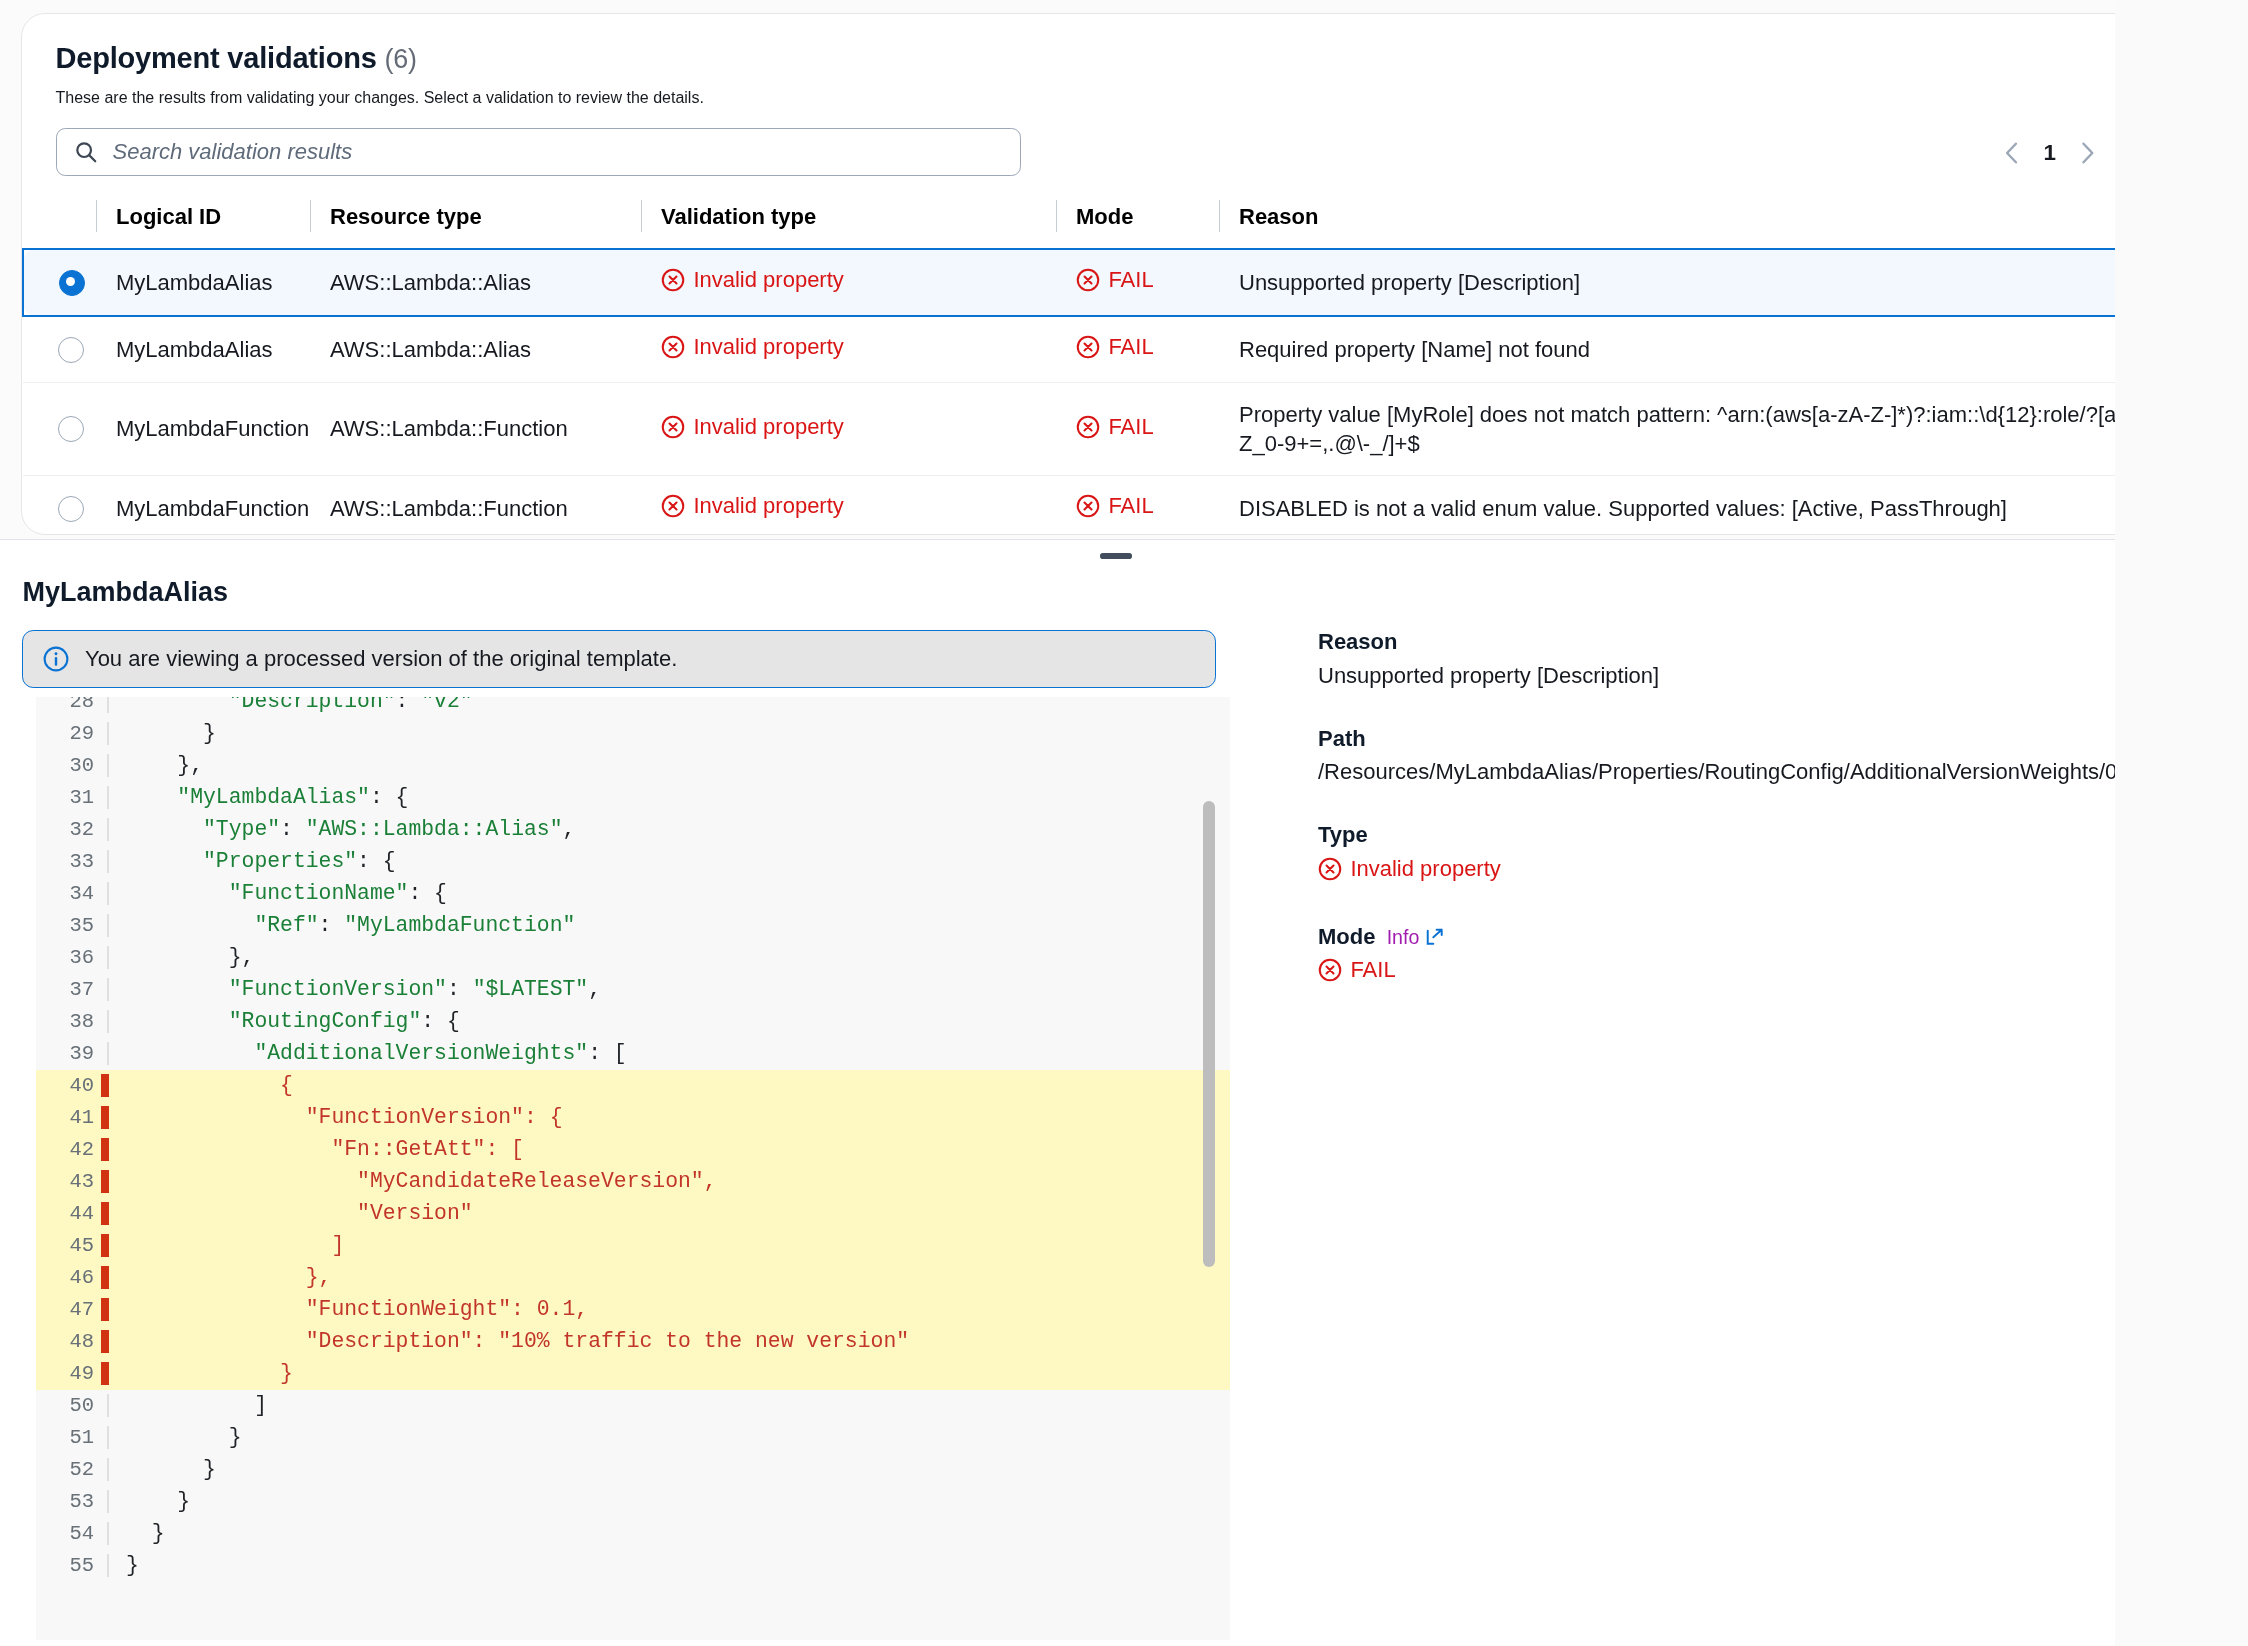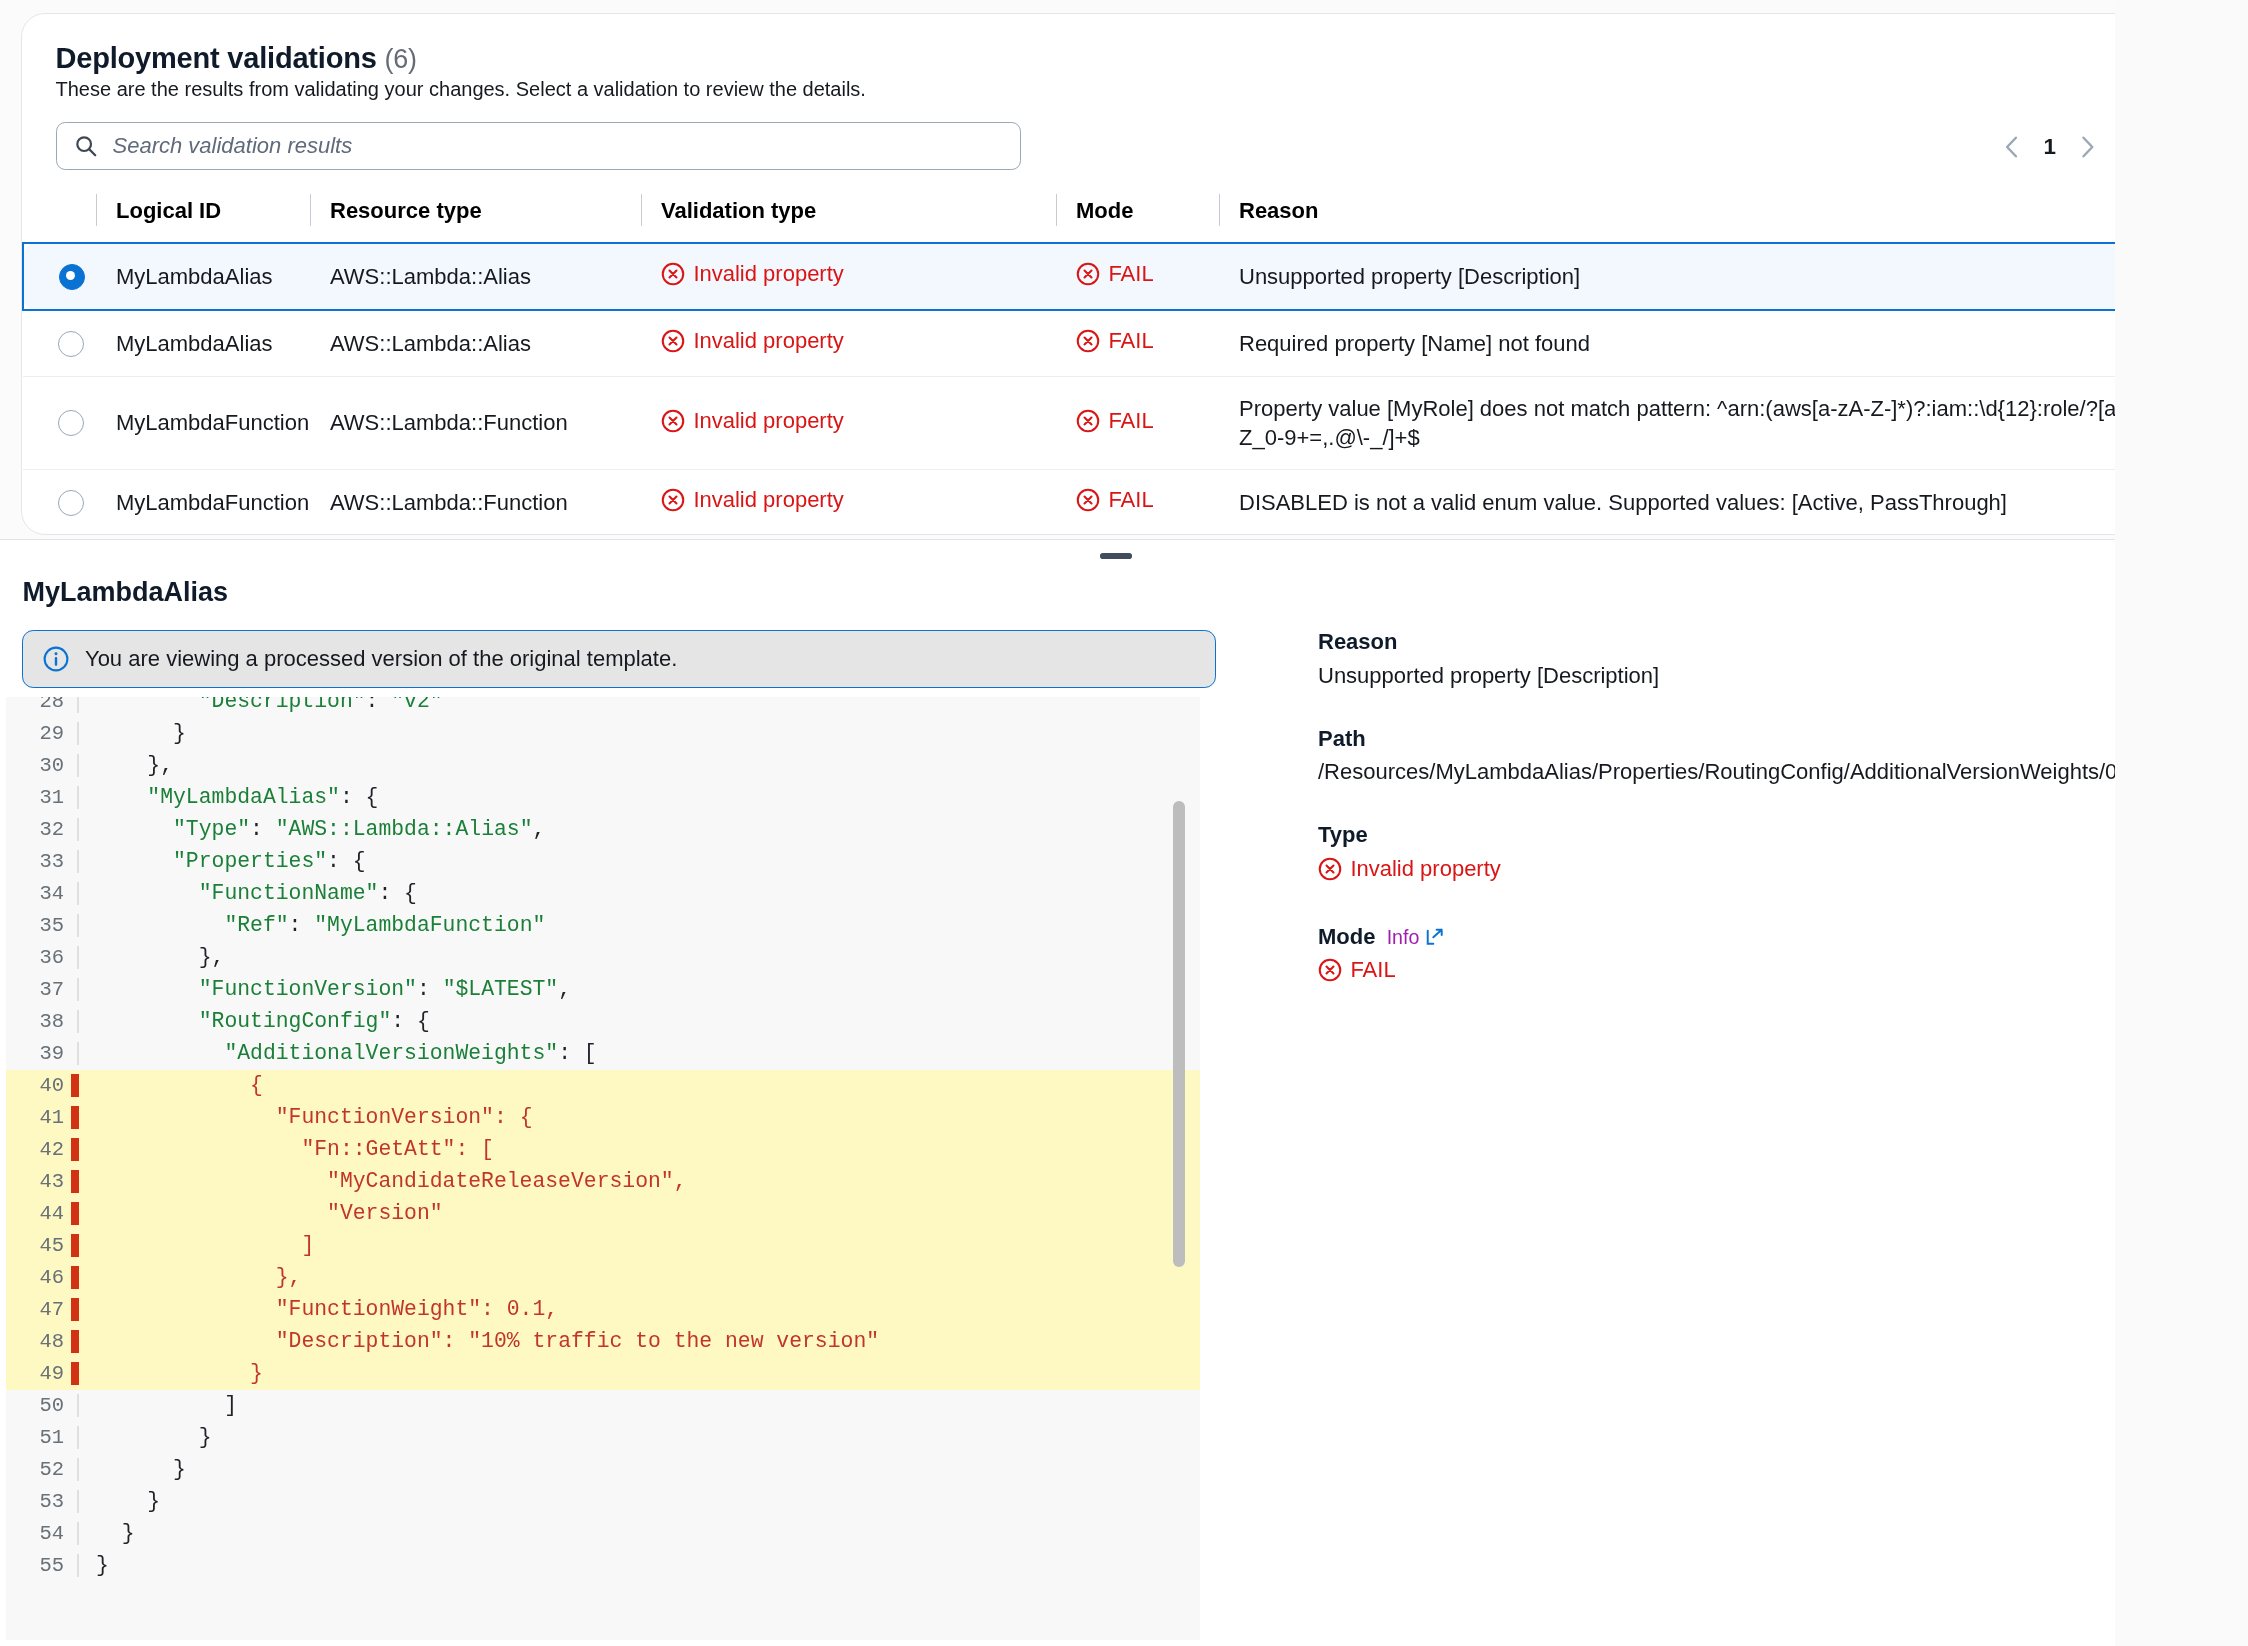--- a/index.html
+++ b/index.html
@@ -30,22 +30,22 @@
   }
   .card-head { padding: 28px 34px 0 34px; position: relative; }
   .card-title {
     font-size: 29px; font-weight: bold; color: #0f1b2a;
     letter-spacing: -0.2px;
   }
   .card-title .count {
     font-weight: normal; color: #656c78; font-size: 27px;
   }
   .card-sub {
-    margin-top: 3px;
-    font-size: 20px; color: #16191f;
+    margin-top: 14px;
+    font-size: 16px; color: #16191f;
   }
 
   
   .refresh-btn {
     position: absolute; right: 35px; top: 24px;
     width: 45px; height: 45px; cursor: pointer;
     display: flex; align-items: center; justify-content: center;
   }
 
   
@@ -216,21 +216,21 @@
     display: flex; align-items: center;
     padding: 0 18.6px;
   }
   .alert-txt {
     margin-left: 15px;
     font-size: 22px; color: #16191f;
   }
 
   
   .editor {
-    position: absolute; left: 6px; top: 157px;
+    position: absolute; left: 36px; top: 157px;
     width: 1194px; height: 943px;
     background: #f8f8f8;
     overflow: hidden;
     font-family: "Liberation Mono", monospace;
   }
   .code-rows { position: relative; }
   .crow {
     display: flex;
     height: 32px;
     align-items: center;

